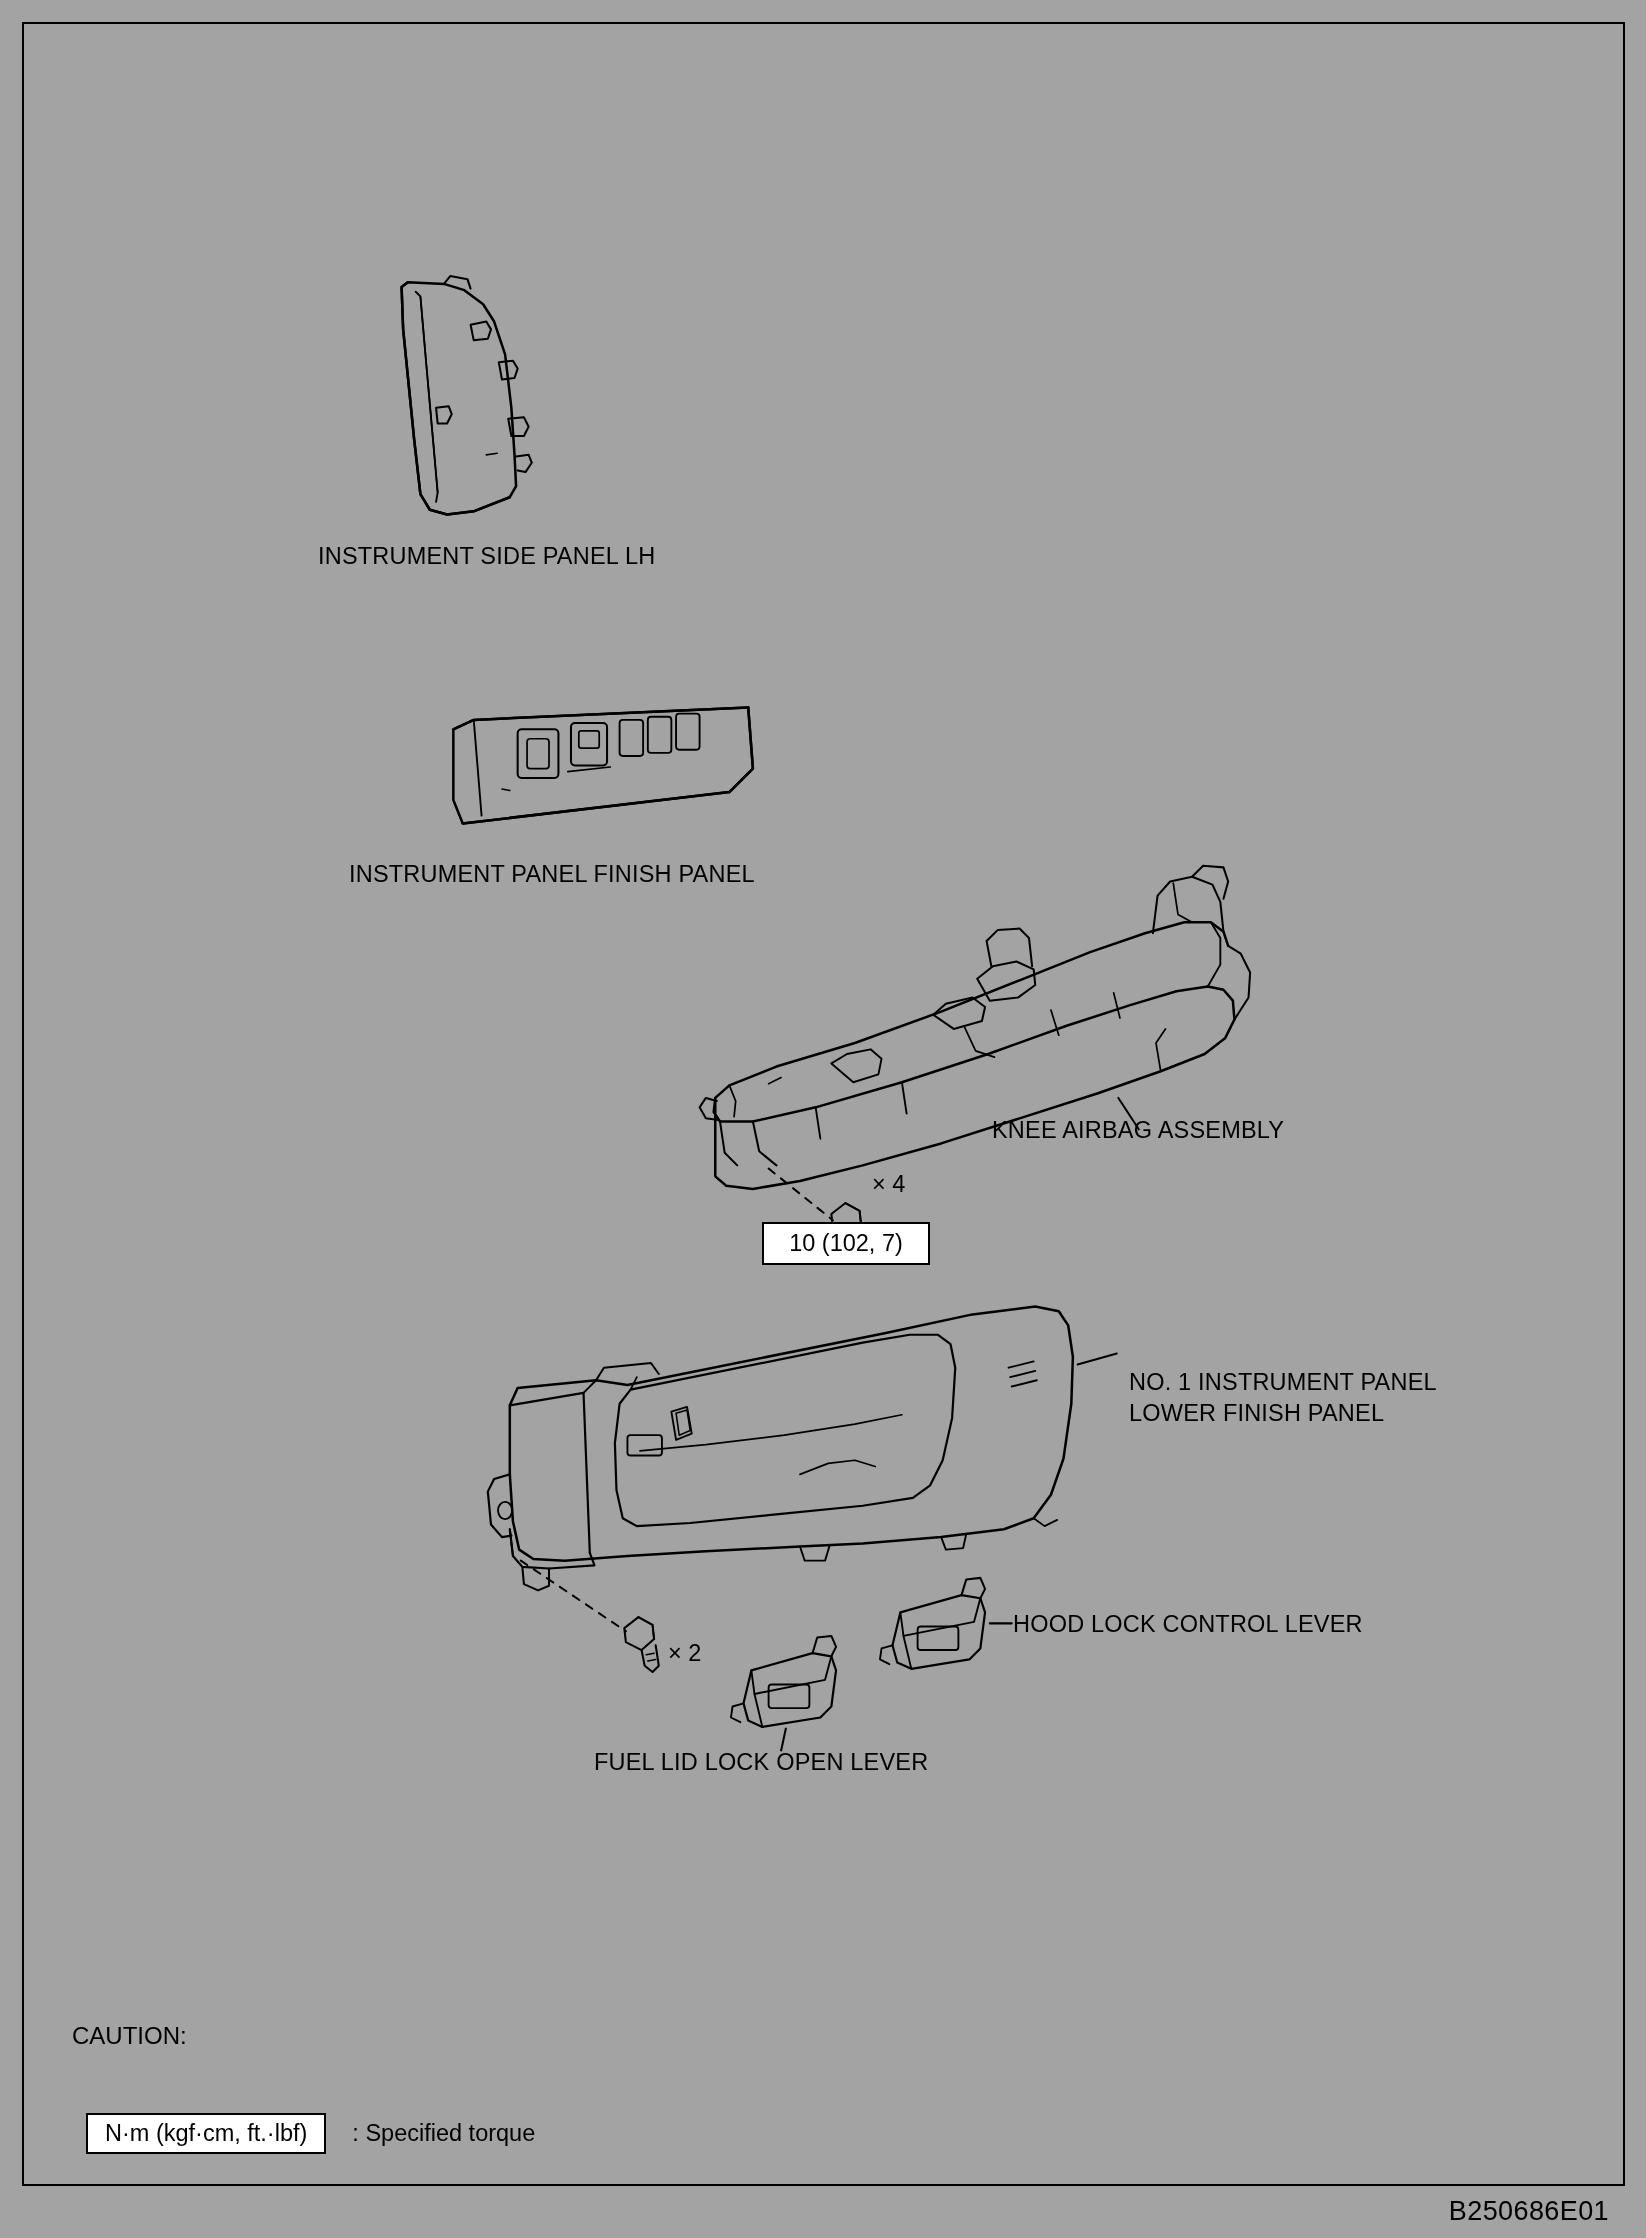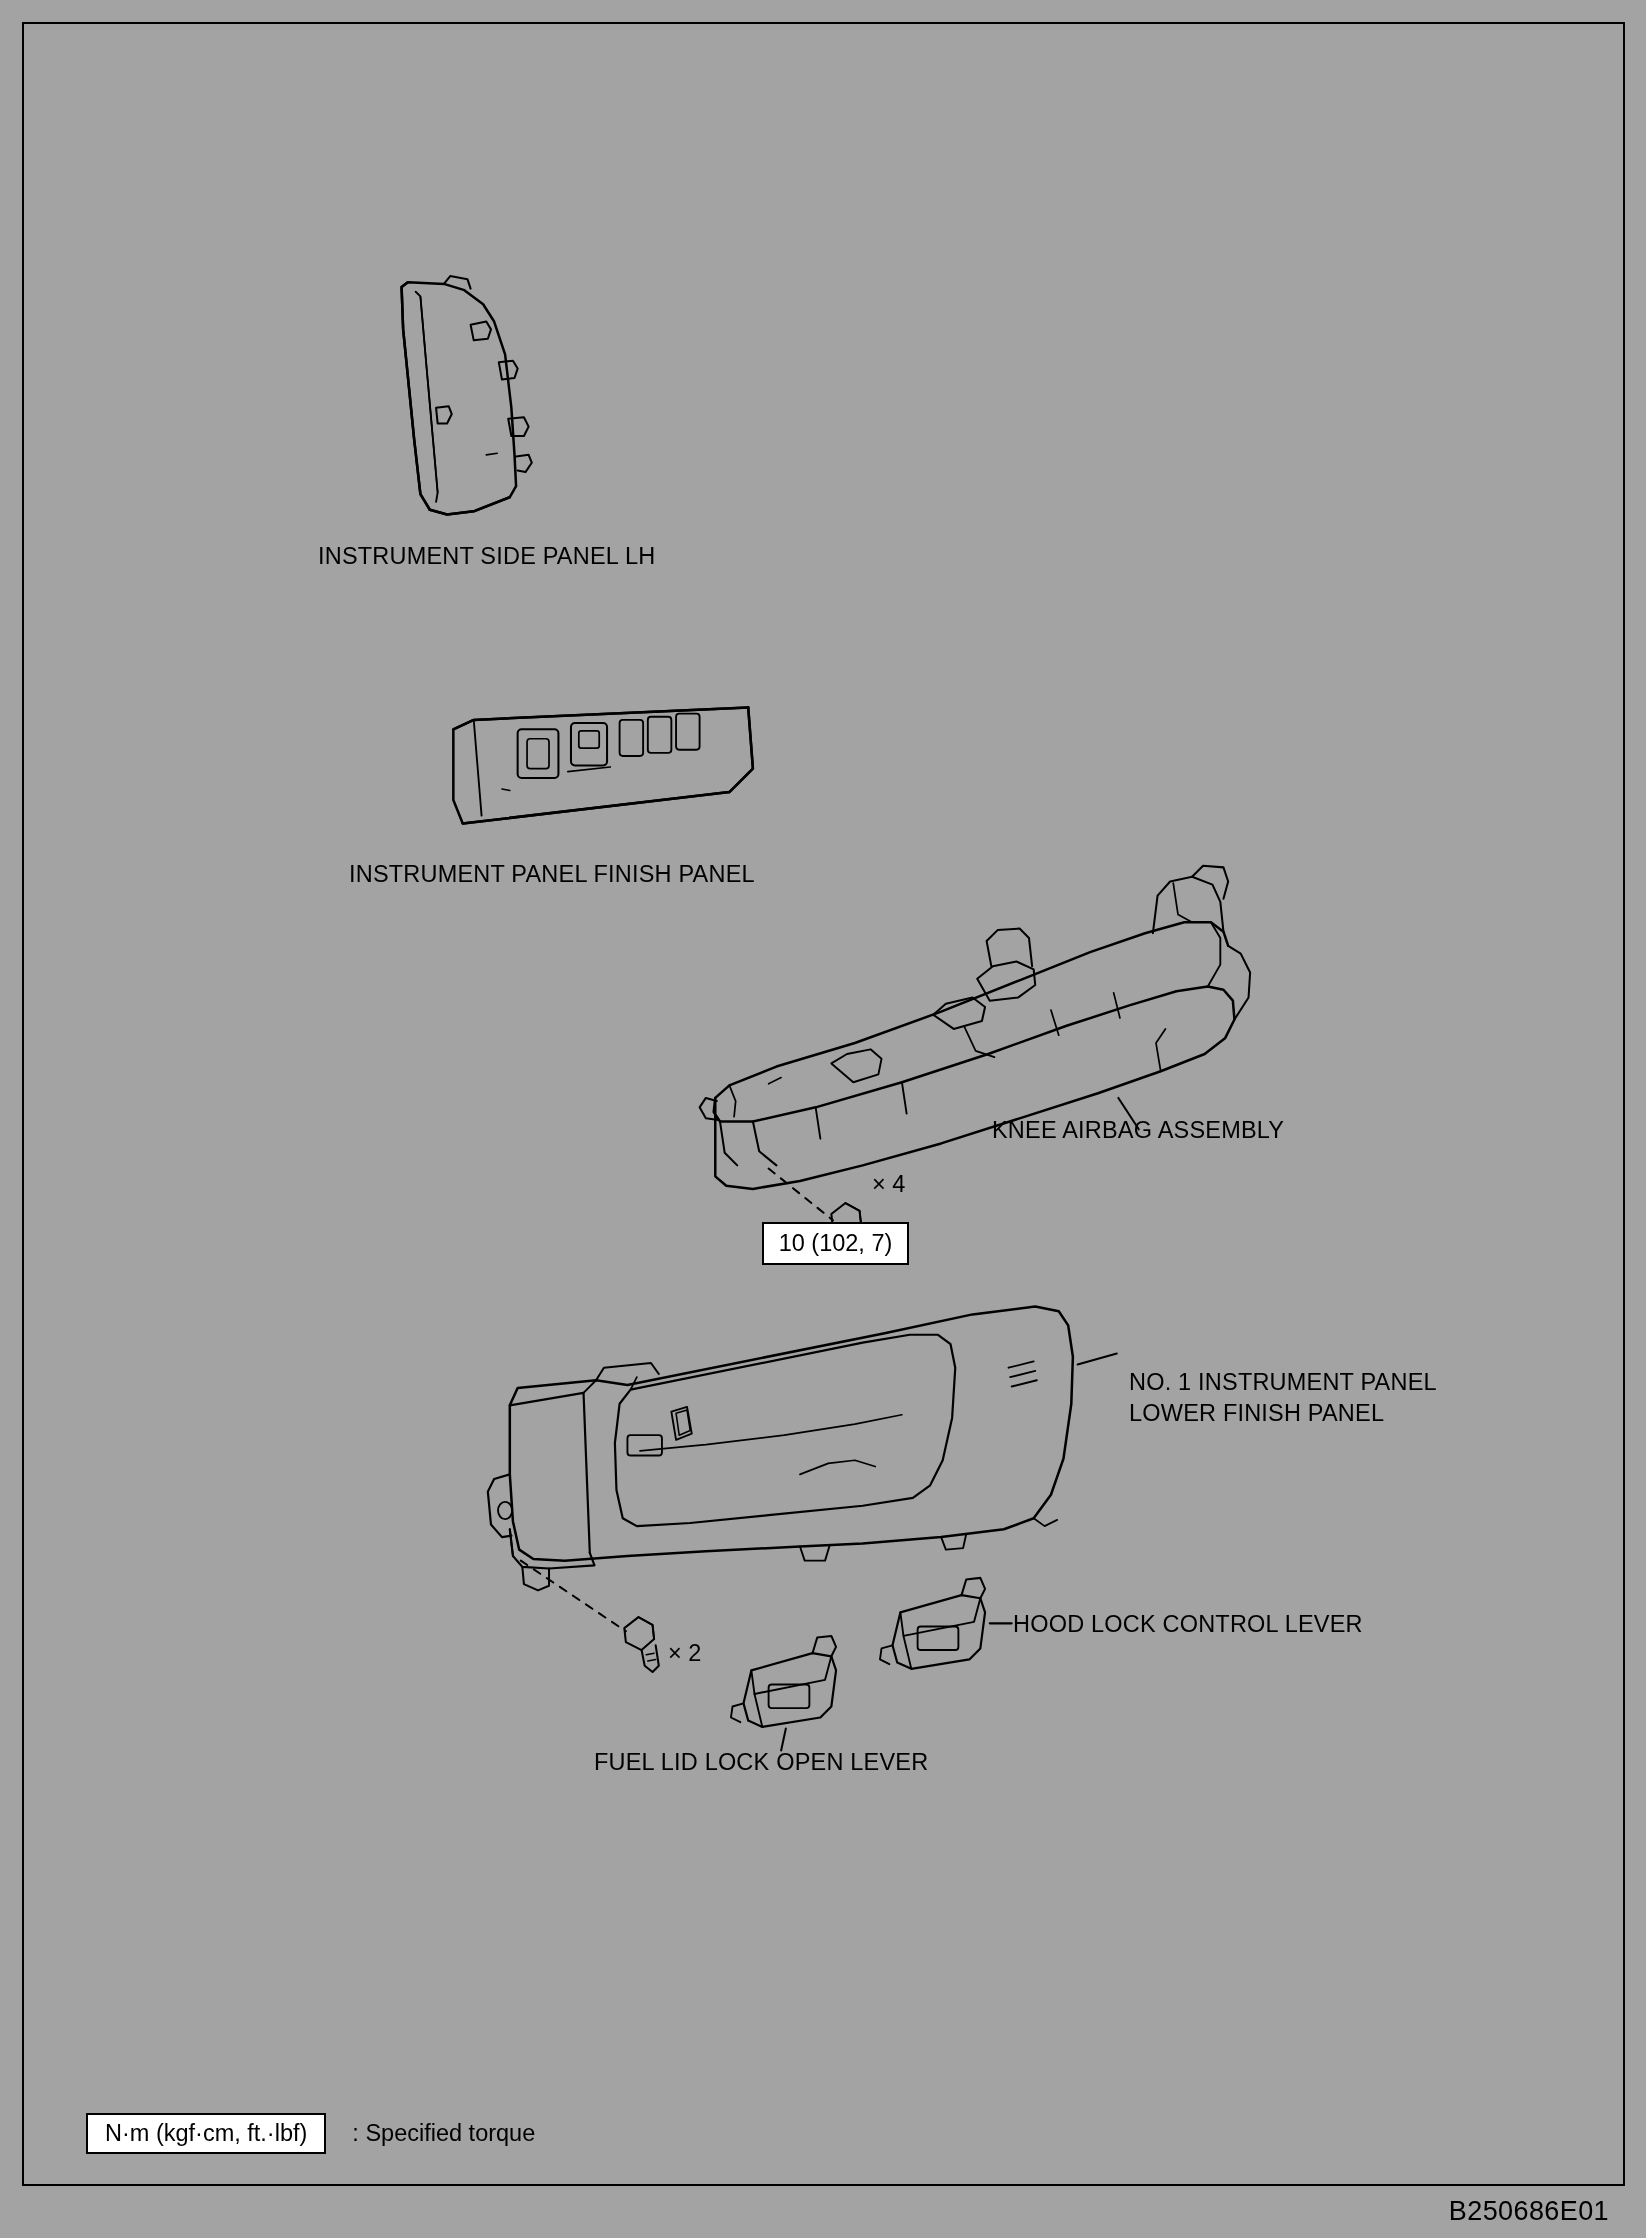--- a/index.html
+++ b/index.html
@@ -282,23 +282,24 @@
 LOWER FINISH PANEL</div>
 
   <div class="label" style="left:1013px; top:1609px;">HOOD LOCK CONTROL LEVER</div>
 
   <div class="label" style="left:594px; top:1747px;">FUEL LID LOCK OPEN LEVER</div>
 
   <div class="mult" style="left:872px; top:1171px;">× 4</div>
 
   <div class="mult" style="left:668px; top:1640px;">× 2</div>
 
-  <div class="torque-box" style="left:762px; top:1222px; width:147px; height:43px;">10 (102, 7)</div>
+  <div class="torque-box" style="left:762px; top:1222px; width:168px; height:43px;">10 (102, 7)</div>
 
   <div class="caution-block">
+    <div class="caution-title">CAUTION:</div>
   </div>
 
   <div class="legend-row">
     <div class="legend-box">N·m (kgf·cm, ft.·lbf)</div>
     <div class="legend-text">: Specified torque</div>
   </div>
 
   <div class="figure-id">B250686E01</div>
 
 </div>

